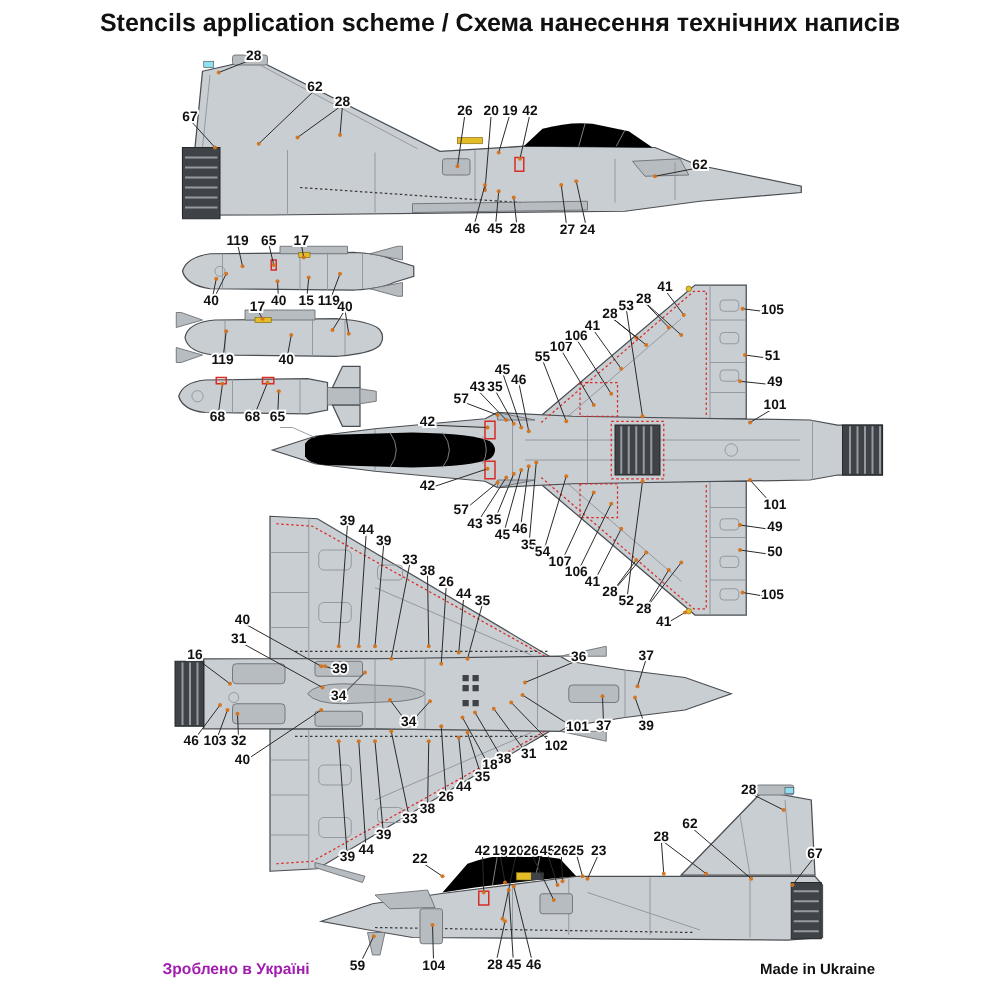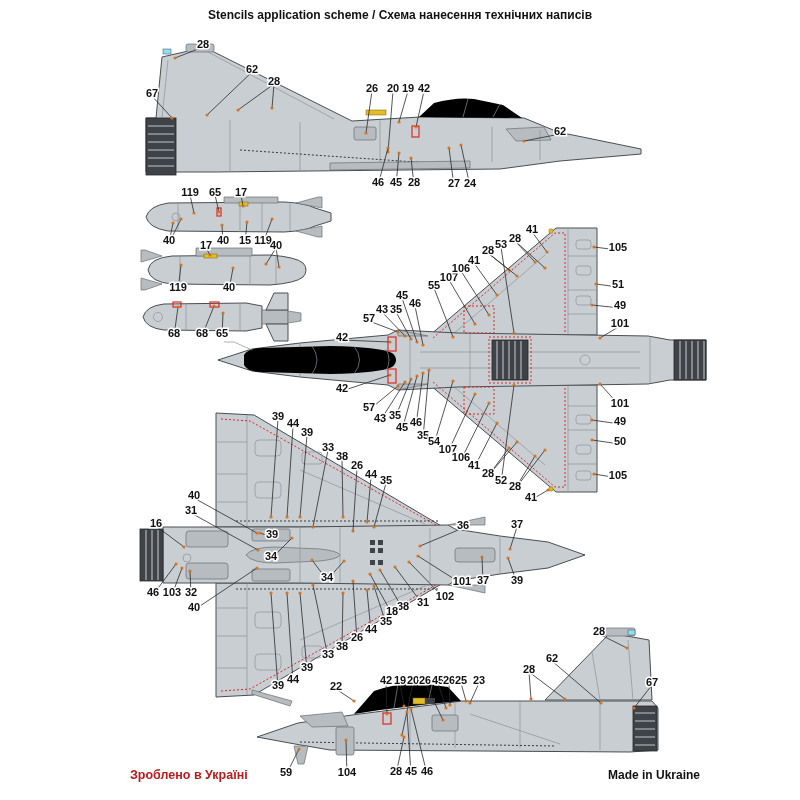--- a/index.html
+++ b/index.html
@@ -4,22 +4,22 @@
 <style>
   :root{
     --body:#c9ced3; --body-stroke:#4a4e52; --panel:#8d9298; --detail:#b7bcc1;
     --canopy:#8fdef2; --dark:#3f4347; --stripe:#949aa0; --red:#d92b26;
     --yellow:#e3bc28; --orange:#d4731c; --line:#2a2a2a;
   }
   html,body{margin:0;padding:0;background:#fff;}
   .page{position:relative;width:800px;height:800px;background:#fff;overflow:hidden;
         font-family:"Liberation Sans",sans-serif;}
   .title{position:absolute;top:8px;left:0;width:800px;text-align:center;
-         font-size:12px;font-weight:bold;color:#111;}
-  .footer-left{position:absolute;left:130px;top:768px;font-size:12.5px;font-weight:bold;color:#b91c1c;}
+         font-size:20px;font-weight:bold;color:#111;}
+  .footer-left{position:absolute;left:130px;top:768px;font-size:12.5px;font-weight:bold;color:#a21caf;}
   .footer-right{position:absolute;right:100px;top:768px;font-size:12px;font-weight:bold;color:#111;}
   svg#diagram{position:absolute;left:0;top:0;}
   .body{fill:var(--body);stroke:var(--body-stroke);stroke-width:1;}
   .detail{fill:var(--detail);stroke:#6a6e72;stroke-width:0.7;}
   .panel{fill:none;stroke:var(--panel);stroke-width:0.7;}
   .dark{fill:var(--dark);stroke:#26282a;stroke-width:0.8;}
   .stripe{fill:none;stroke:var(--stripe);stroke-width:1.6;}
   .reddash{fill:none;stroke:var(--red);stroke-width:1;stroke-dasharray:2 2;}
   .redrect{fill:none;stroke:var(--red);stroke-width:1.2;}
   .darkdash{fill:none;stroke:#3a3a3a;stroke-width:1;stroke-dasharray:2 2;}

